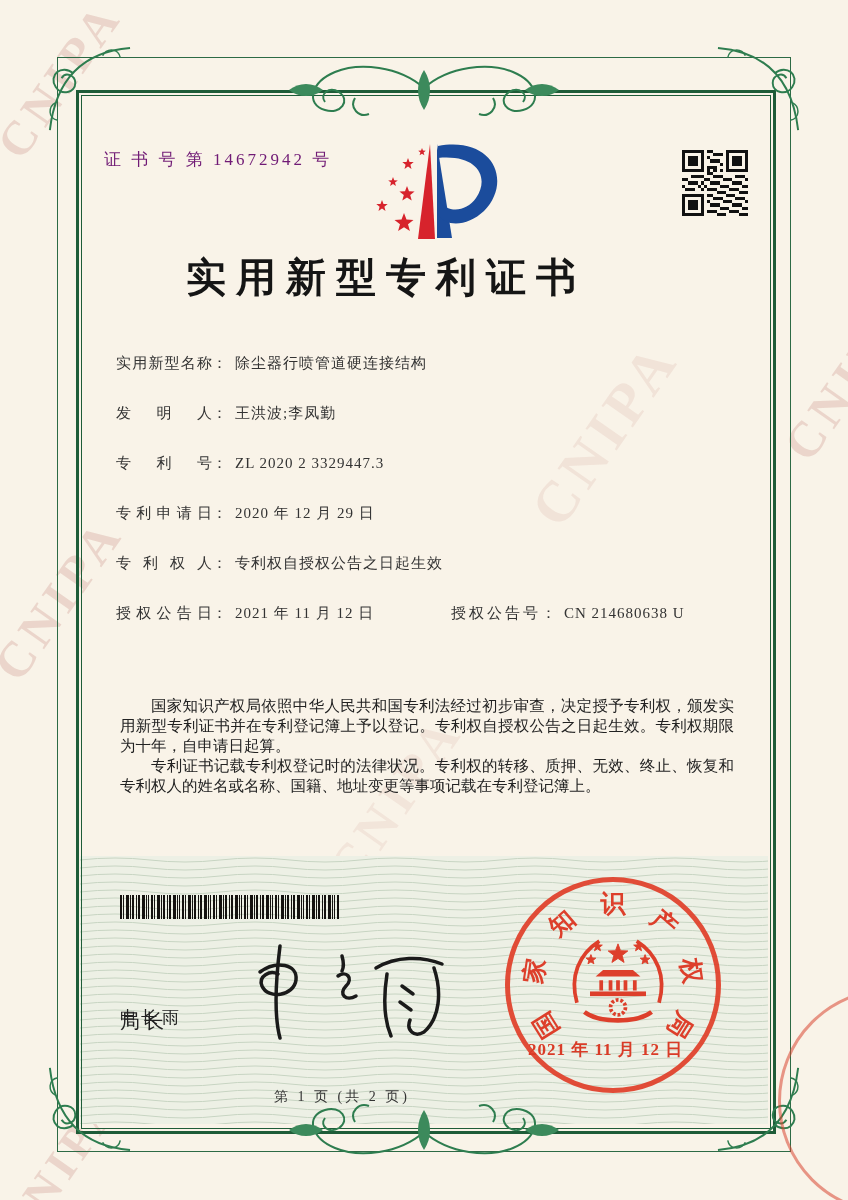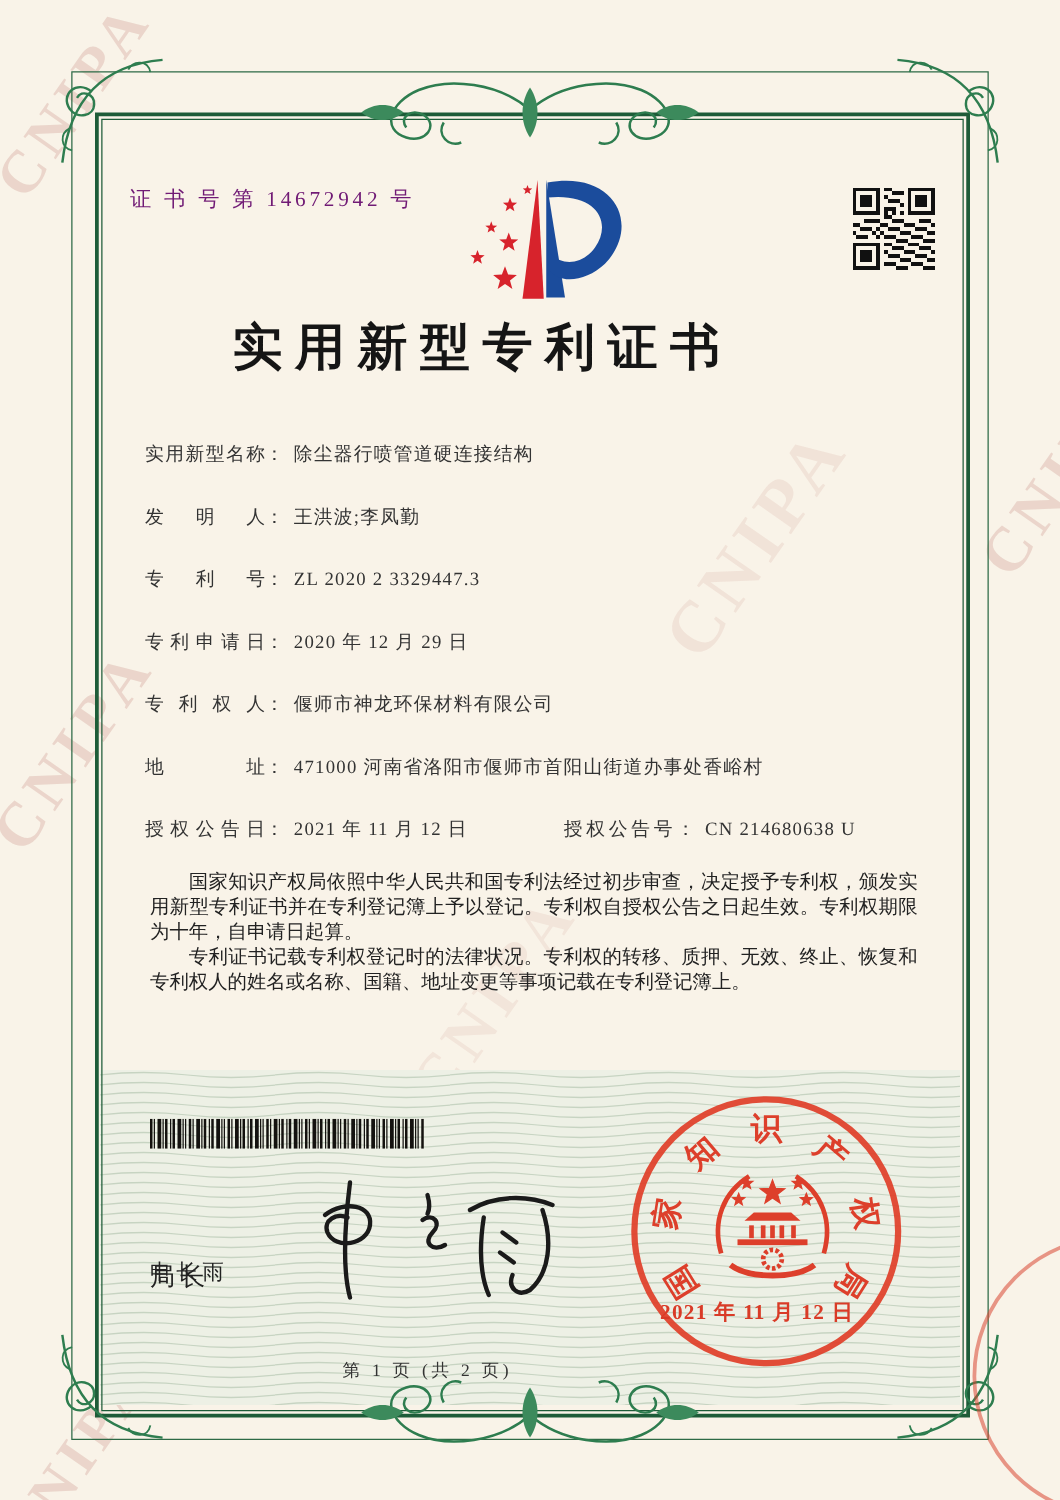--- a/index.html
+++ b/index.html
@@ -292,24 +292,21 @@
     <div class="frow">
       <span class="flabel">发明人</span><span class="fcolon">：</span><span class="fvalue">王洪波;李凤勤</span>
     </div>
     <div class="frow">
       <span class="flabel">专利号</span><span class="fcolon">：</span><span class="fvalue">ZL 2020 2 3329447.3</span>
     </div>
     <div class="frow">
       <span class="flabel">专利申请日</span><span class="fcolon">：</span><span class="fvalue">2020 年 12 月 29 日</span>
     </div>
     <div class="frow">
-      <span class="flabel">专利权人</span><span class="fcolon">：</span><span class="fvalue">偃师市神龙环保材料有限公司</span>
-    </div>
-    <div class="frow">
-      <span class="flabel">地址</span><span class="fcolon">：</span><span class="fvalue">471000 河南省洛阳市偃师市首阳山街道办事处香峪村</span>
+      <span class="flabel">专利权人</span><span class="fcolon">：</span><span class="fvalue">专利权自授权公告之日起生效</span>
     </div>
     <div class="frow">
       <span class="flabel">授权公告日</span><span class="fcolon">：</span><span class="fvalue">2021 年 11 月 12 日</span>
       <span class="pair2">
         <span class="flabel2">授权公告号</span><span class="fcolon">：</span><span class="fvalue">CN 214680638 U</span>
       </span>
     </div>
   </div>
 
   <div class="body-text">

